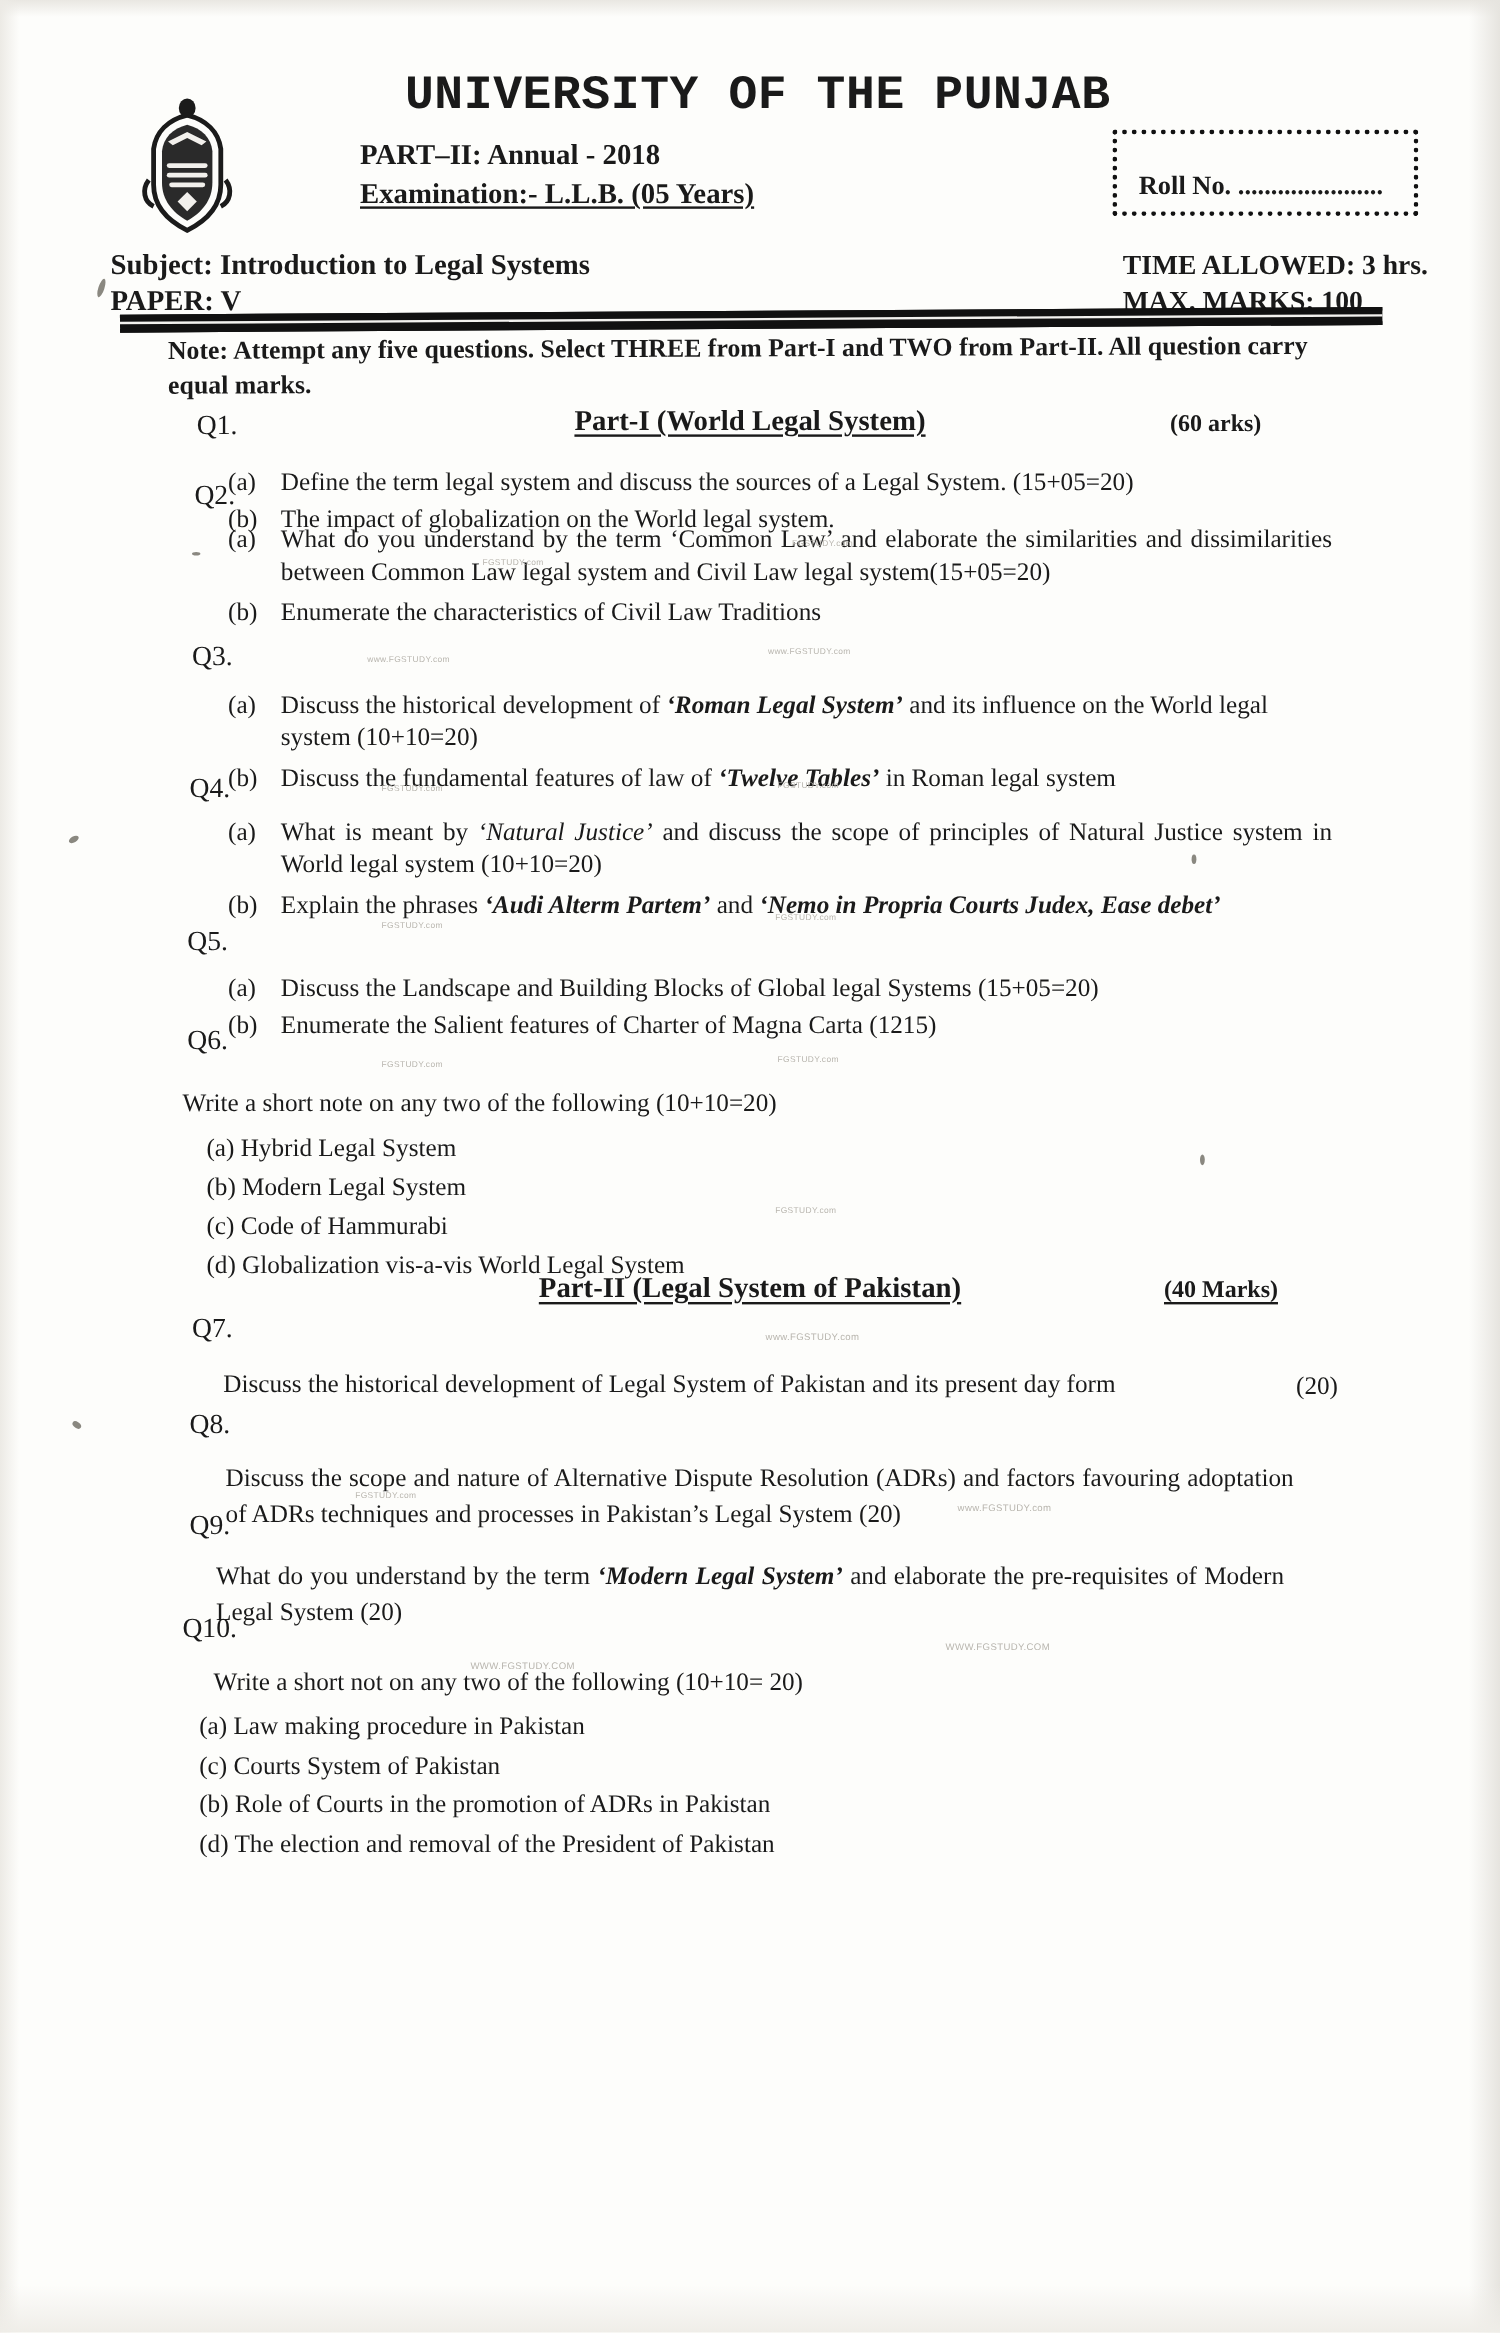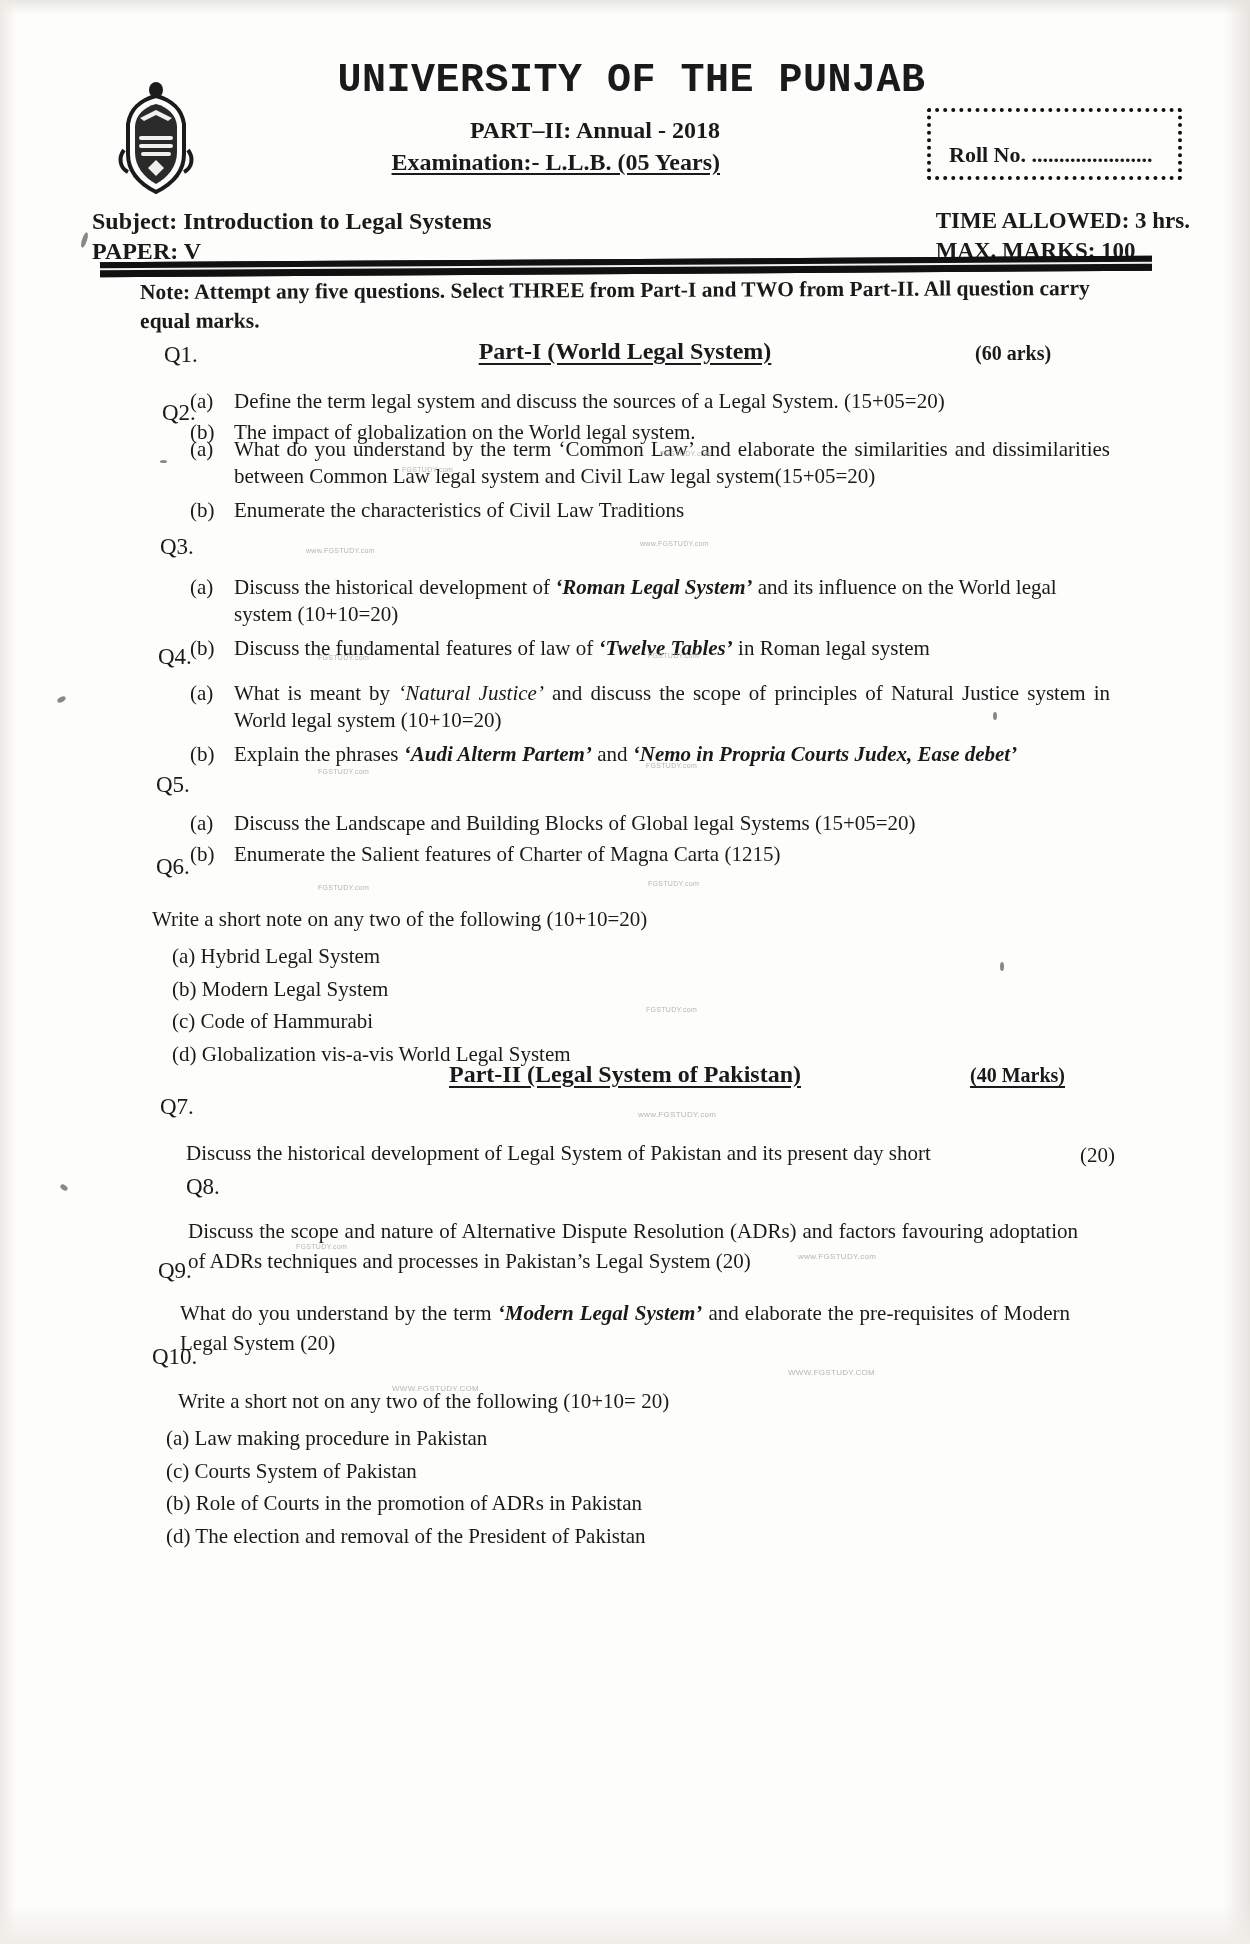--- a/index.html
+++ b/index.html
@@ -55,21 +55,21 @@
     font-weight: bold;
     font-size: 40px;
     letter-spacing: 0.5px;
     padding-left: 13px;
     box-sizing: border-box;
   }
   .exam-lines {
     position: absolute;
     left: 300px; top: 56px;
     width: 420px;
-    text-align: right;
+    text-align: left;
     font-weight: bold;
     font-size: 24px;
     line-height: 1.35;
     font-family: Liberation Serif, serif;
   }
   .exam-lines .l2 {
     text-decoration: underline;
     text-underline-offset: 3px;
   }
   .rollno-box {
@@ -308,24 +308,24 @@
       <div>(c) Code of Hammurabi</div>
       <div>(d) Globalization vis-a-vis World Legal System</div>
     </div>
 
     <div class="part-head" style="top:785px;">
       <span class="part-title">Part-II (Legal System of Pakistan)</span>
     </div>
     <div class="part-marks" style="left:970px; top:788px; text-decoration:underline; text-underline-offset:4px;">(40 Marks)</div>
 
     <div class="qlabel" style="left:160px; top:818px;">Q7.</div>
-    <div class="plainline" style="left:186px; top:862px; width:880px;">Discuss the historical development of Legal System of Pakistan and its present day short</div>
+    <div class="plainline" style="left:186px; top:862px; width:880px;">Discuss the historical development of Legal System of Pakistan and its present day form</div>
     <div class="plainline" style="left:1080px; top:864px;">(20)</div>
 
-    <div class="qlabel" style="left:158px; top:898px;margin-left:28px;">Q8.</div>
+    <div class="qlabel" style="left:158px; top:898px;">Q8.</div>
     <div class="plainline just" style="left:188px; top:940px; width:890px; text-align:justify;">Discuss the scope and nature of Alternative Dispute Resolution (ADRs) and factors favouring adoptation of ADRs techniques and processes in Pakistan’s Legal System (20)</div>
 
     <div class="qlabel" style="left:158px; top:982px;">Q9.</div>
     <div class="plainline" style="left:180px; top:1022px; width:890px; text-align:justify;"><span>What do you understand by the term </span><em class="it">‘Modern Legal System’</em><span> and elaborate the pre-requisites of Modern Legal System (20)</span></div>
 
     <div class="qlabel" style="left:152px; top:1068px;">Q10.</div>
     <div class="plainline" style="left:178px; top:1110px; width:900px;">Write a short not on any two of the following (10+10= 20)</div>
     <div class="listblock" style="left:166px; top:1146px;">
       <div>(a) Law making procedure in Pakistan</div>
       <div>(c) Courts System of Pakistan</div>

